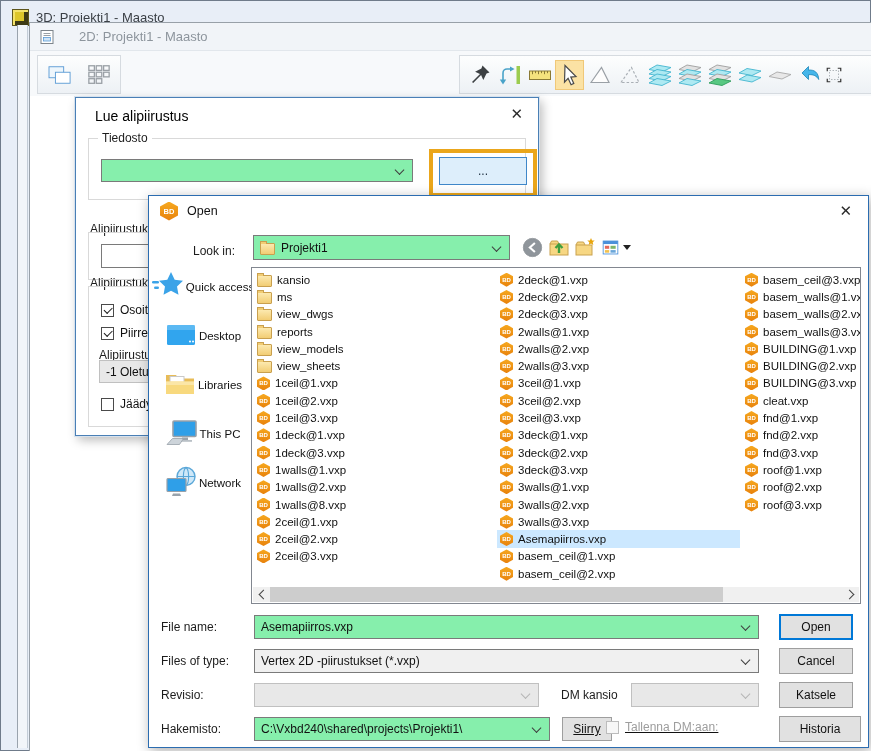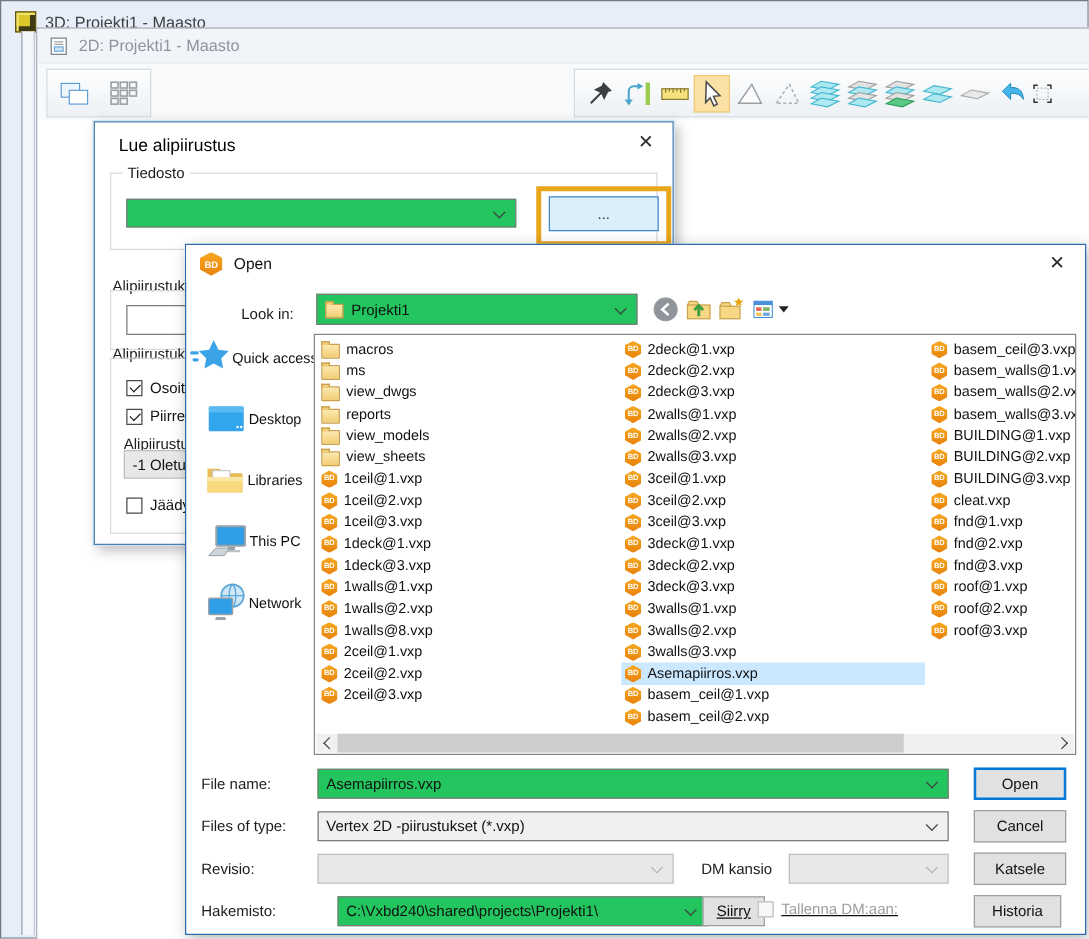--- a/index.html
+++ b/index.html
@@ -13,35 +13,35 @@
     background:#e8eef7;border:1px solid #6f7b8a;}
   .back-title{position:absolute;left:11px;top:8px;display:flex;align-items:center;gap:7px;
     font-size:13px;color:#3a3f45;white-space:nowrap;}
   .back-app-icon{width:15px;height:15px;background:#ddc62a;border:1px solid #5d551c;
     box-shadow:inset 2px 2px 0 #f4e36a, inset -4px -4px 0 #3e3a14;}
   .back-edge{position:absolute;left:16px;top:24px;bottom:2px;width:9px;
     background:#f2f5f9;border-left:1px solid #9aa3ad;border-right:1px solid #c3ccd6;}
   
   .front-win{position:absolute;left:29px;top:22px;width:842px;height:729px;
     background:#fff;border:1px solid #98a0a8;border-right:0;border-bottom:0;}
-  .fw-titlebar{height:27px;background:#f1f4f8;display:flex;align-items:center;gap:8px;
+  .fw-titlebar{height:27px;background:#f1f4f8;display:flex;align-items:center;gap:24px;
     padding-left:9px;font-size:13px;color:#8d959d;border-bottom:1px solid #e2e7ec;}
   .fw-toolbar{height:45px;background:#f7f9fb;position:relative;}
   .panel{position:absolute;top:4px;height:37px;border:1px solid #d6dbe0;
     background:linear-gradient(#fdfefe,#edf1f5);display:flex;align-items:center;padding:0 7px;}
   .panel.left{left:7px;gap:10px;}
   .panel.right{left:429px;right:-1px;gap:1px;padding:0 5px;}
   .tbtn{width:29px;height:30px;display:flex;align-items:center;justify-content:center;flex:0 0 auto;}
   .tbtn.active{background:#fbe2a4;border:1px solid #f0c878;box-sizing:border-box;}
   .tbtn.clipped{width:18px;overflow:hidden;justify-content:flex-start;}
   
   .dlg-close{position:absolute;font-size:15px;color:#2b2b2b;line-height:1;cursor:default;}
   .groupbox{position:absolute;border:1px solid #d9d9d9;}
   .glabel{position:absolute;top:-8px;left:9px;background:#fff;padding:0 4px;font-size:12px;color:#1c1c1c;white-space:nowrap;}
-  .cmb{background:#22c55e;border:1px solid #7a7a7a;display:flex;align-items:center;
+  .cmb{background:#86efac;border:1px solid #7a7a7a;display:flex;align-items:center;
     padding:0 22px 0 6px;position:relative;font-size:12px;color:#111;box-sizing:border-box;white-space:nowrap;overflow:hidden;}
   .cmb::after{content:'';position:absolute;right:9px;top:50%;width:6px;height:6px;
     border-right:1.4px solid #3f3f3f;border-bottom:1.4px solid #3f3f3f;
     transform:translateY(-65%) rotate(45deg);}
   .cmb.readonly{background:#f0f0f0;}
   .cmb.disabled{background:#e8e8e8;border-color:#c0c0c0;}
   .cmb.disabled::after{border-color:#b5b5b5;}
   .btn{position:absolute;background:#e1e1e1;border:1px solid #9e9e9e;font-size:12px;color:#111;
     display:flex;align-items:center;justify-content:center;box-sizing:border-box;}
   .btn.default{border:2px solid #0078d7;}
@@ -374,21 +374,21 @@
           </svg>
         </span>
         <div class="slabel">Network</div>
       </div>
     </div>
 
   <div class="od-list">
     <div class="col c0" id="col0">
         <div class="file-item">
           <span class="fi folder"></span>
-          <span class="fl">macros</span>
+          <span class="fl">kansio</span>
         </div>
         <div class="file-item">
           <span class="fi folder"></span>
           <span class="fl">ms</span>
         </div>
         <div class="file-item">
           <span class="fi folder"></span>
           <span class="fl">view_dwgs</span>
         </div>
         <div class="file-item">
@@ -613,26 +613,26 @@
   </div>
   <div class="fieldlabel" style="left:412px;top:492px;">DM kansio</div>
   <div class="cmb disabled odfield" style="left:482px;top:487px;width:128px;">
     <span></span>
   </div>
   <div class="btn" style="left:630px;top:486px;width:74px;height:26px;">
     <span>Katsele</span>
   </div>
 
   <div class="fieldlabel" style="left:12px;top:526px;">Hakemisto:</div>
-  <div class="cmb odfield" style="left:121px;top:521px;width:296px;">
+  <div class="cmb odfield" style="left:105px;top:521px;width:296px;">
     <span>C:\Vxbd240\shared\projects\Projekti1\</span>
   </div>
   <div class="btn" style="left:413px;top:521px;width:50px;height:24px;text-decoration:underline;">
     <span>Siirry</span>
   </div>
   <div class="cbrow" style="position:absolute;left:457px;top:524px;text-decoration:underline;">
     <span class="cb disabled"></span>
     <span class="fieldlabel dim" style="position:static;">Tallenna DM:aan:</span>
   </div>
-  <div class="btn" style="left:630px;top:520px;width:70px;height:26px;">
+  <div class="btn" style="left:630px;top:520px;width:82px;height:26px;">
     <span>Historia</span>
   </div>
 </div>
 
 </body></html>

